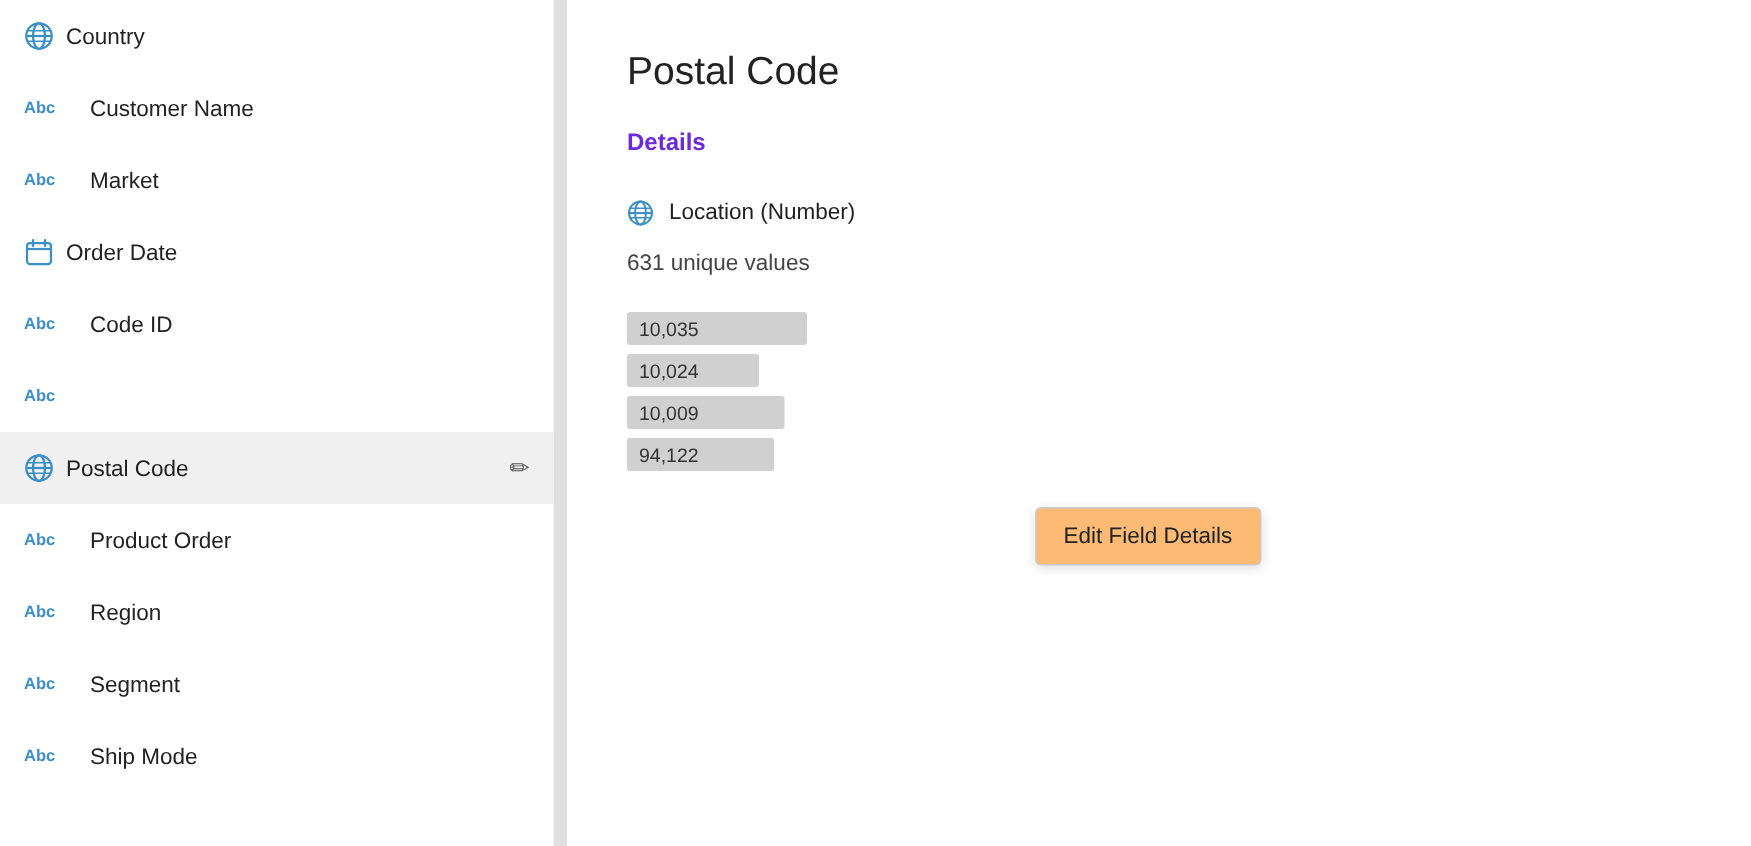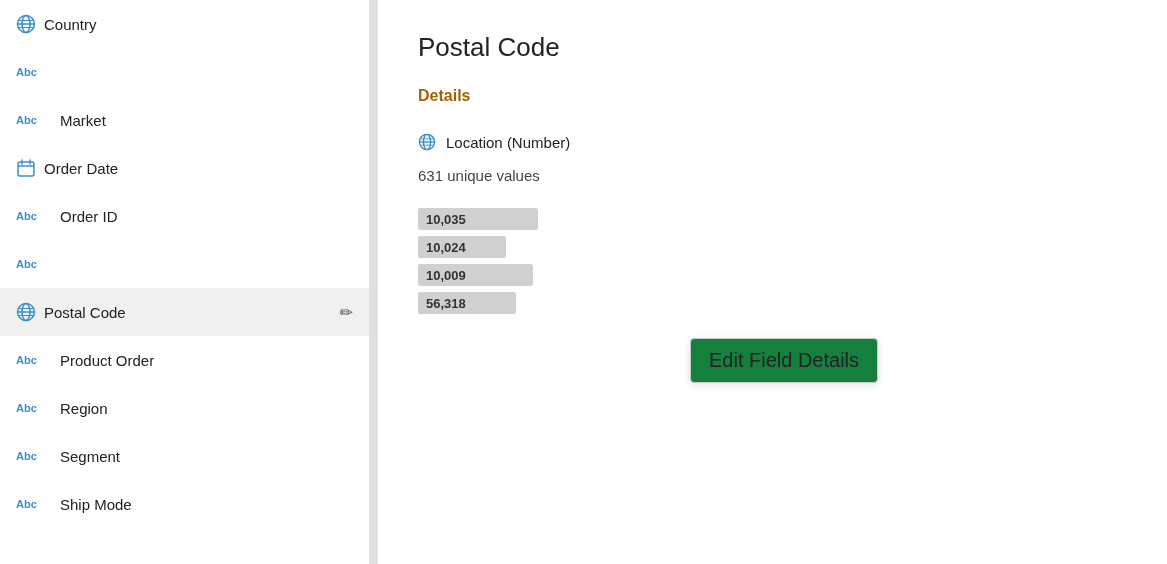--- a/index.html
+++ b/index.html
@@ -68,26 +68,25 @@
     }
     .main-title {
       font-size: 26px;
       font-weight: 400;
       color: #222;
       margin-bottom: 24px;
     }
     .section-label {
       font-size: 16px;
       font-weight: 700;
-      color: #a16207;
+      color: #6d28d9;
       margin-bottom: 12px;
     }
     .detail-row {
       display: flex;
-      align-items: center;
       margin-bottom: 16px;
       margin-top: 28px;
     }
     .detail-row .globe-sm {
       width: 18px;
       height: 18px;
       margin-right: 10px;
       flex-shrink: 0;
     }
     .detail-text {
@@ -113,33 +112,32 @@
       height: 22px;
       display: flex;
       align-items: center;
       padding: 0 8px;
       min-width: 80px;
       border-radius: 2px;
     }
     .bar-value {
       font-size: 13px;
       color: #333;
-      font-weight: bold;
     }
 
     
     .tooltip-popup {
       position: absolute;
       left: 312px;
       top: 338px;
-      background: #15803d;
+      background: #fdba74;
       border: 1px solid #ccc;
       border-radius: 4px;
       padding: 10px 18px;
-      font-size: 20px;
+      font-size: 15px;
       color: #222;
       white-space: nowrap;
       box-shadow: 0 2px 8px rgba(0,0,0,0.12);
       z-index: 100;
     }
 
     
     .globe-svg {
       display: inline-block;
     }
@@ -158,40 +156,41 @@
         <ellipse cx="10" cy="10" rx="4" ry="8.5" stroke="#3b8fc4" stroke-width="1.5"></ellipse>
         <line x1="1.5" y1="10" x2="18.5" y2="10" stroke="#3b8fc4" stroke-width="1.5"></line>
         <line x1="2.5" y1="6.5" x2="17.5" y2="6.5" stroke="#3b8fc4" stroke-width="1"></line>
         <line x1="2.5" y1="13.5" x2="17.5" y2="13.5" stroke="#3b8fc4" stroke-width="1"></line>
       </svg>
       <span class="item-label">Country</span>
 
     </div>
     <div class="sidebar-item">
       <span class="type-badge">Abc</span>
+      <span class="item-label">Customer Name</span>
 
     </div>
     <div class="sidebar-item">
       <span class="type-badge">Abc</span>
       <span class="item-label">Market</span>
 
     </div>
     <div class="sidebar-item">
       <svg class="cal-svg" width="20" height="20" viewBox="0 0 20 20" fill="none" xmlns="http://www.w3.org/2000/svg">
         <rect x="2" y="4" width="16" height="14" rx="2" stroke="#3b8fc4" stroke-width="1.5"></rect>
         <line x1="2" y1="8" x2="18" y2="8" stroke="#3b8fc4" stroke-width="1.5"></line>
         <line x1="6" y1="2" x2="6" y2="6" stroke="#3b8fc4" stroke-width="1.5" stroke-linecap="round"></line>
         <line x1="14" y1="2" x2="14" y2="6" stroke="#3b8fc4" stroke-width="1.5" stroke-linecap="round"></line>
       </svg>
       <span class="item-label">Order Date</span>
 
     </div>
     <div class="sidebar-item">
       <span class="type-badge">Abc</span>
-      <span class="item-label">Order ID</span>
+      <span class="item-label">Code ID</span>
 
     </div>
     <div class="sidebar-item">
       <span class="type-badge">Abc</span>
 
     </div>
     <div class="sidebar-item active">
       <svg class="globe-svg" width="20" height="20" viewBox="0 0 20 20" fill="none" xmlns="http://www.w3.org/2000/svg">
         <circle cx="10" cy="10" r="8.5" stroke="#3b8fc4" stroke-width="1.5"></circle>
         <ellipse cx="10" cy="10" rx="4" ry="8.5" stroke="#3b8fc4" stroke-width="1.5"></ellipse>
@@ -250,27 +249,27 @@
       <div class="bar-container" style="width:120px">
         <span class="bar-value">10,035</span>
       </div>
     </div>
       <div class="bar-row">
       <div class="bar-container" style="width:88px">
         <span class="bar-value">10,024</span>
       </div>
     </div>
       <div class="bar-row">
-      <div class="bar-container" style="width:115px">
+      <div class="bar-container" style="width:105px">
         <span class="bar-value">10,009</span>
       </div>
     </div>
       <div class="bar-row">
       <div class="bar-container" style="width:98px">
-        <span class="bar-value">56,318</span>
+        <span class="bar-value">94,122</span>
       </div>
     </div>
     </div>
 
   <div class="tooltip-popup">
     <span>Edit Field Details</span>
   </div>
 </div>
 
 </body></html>

